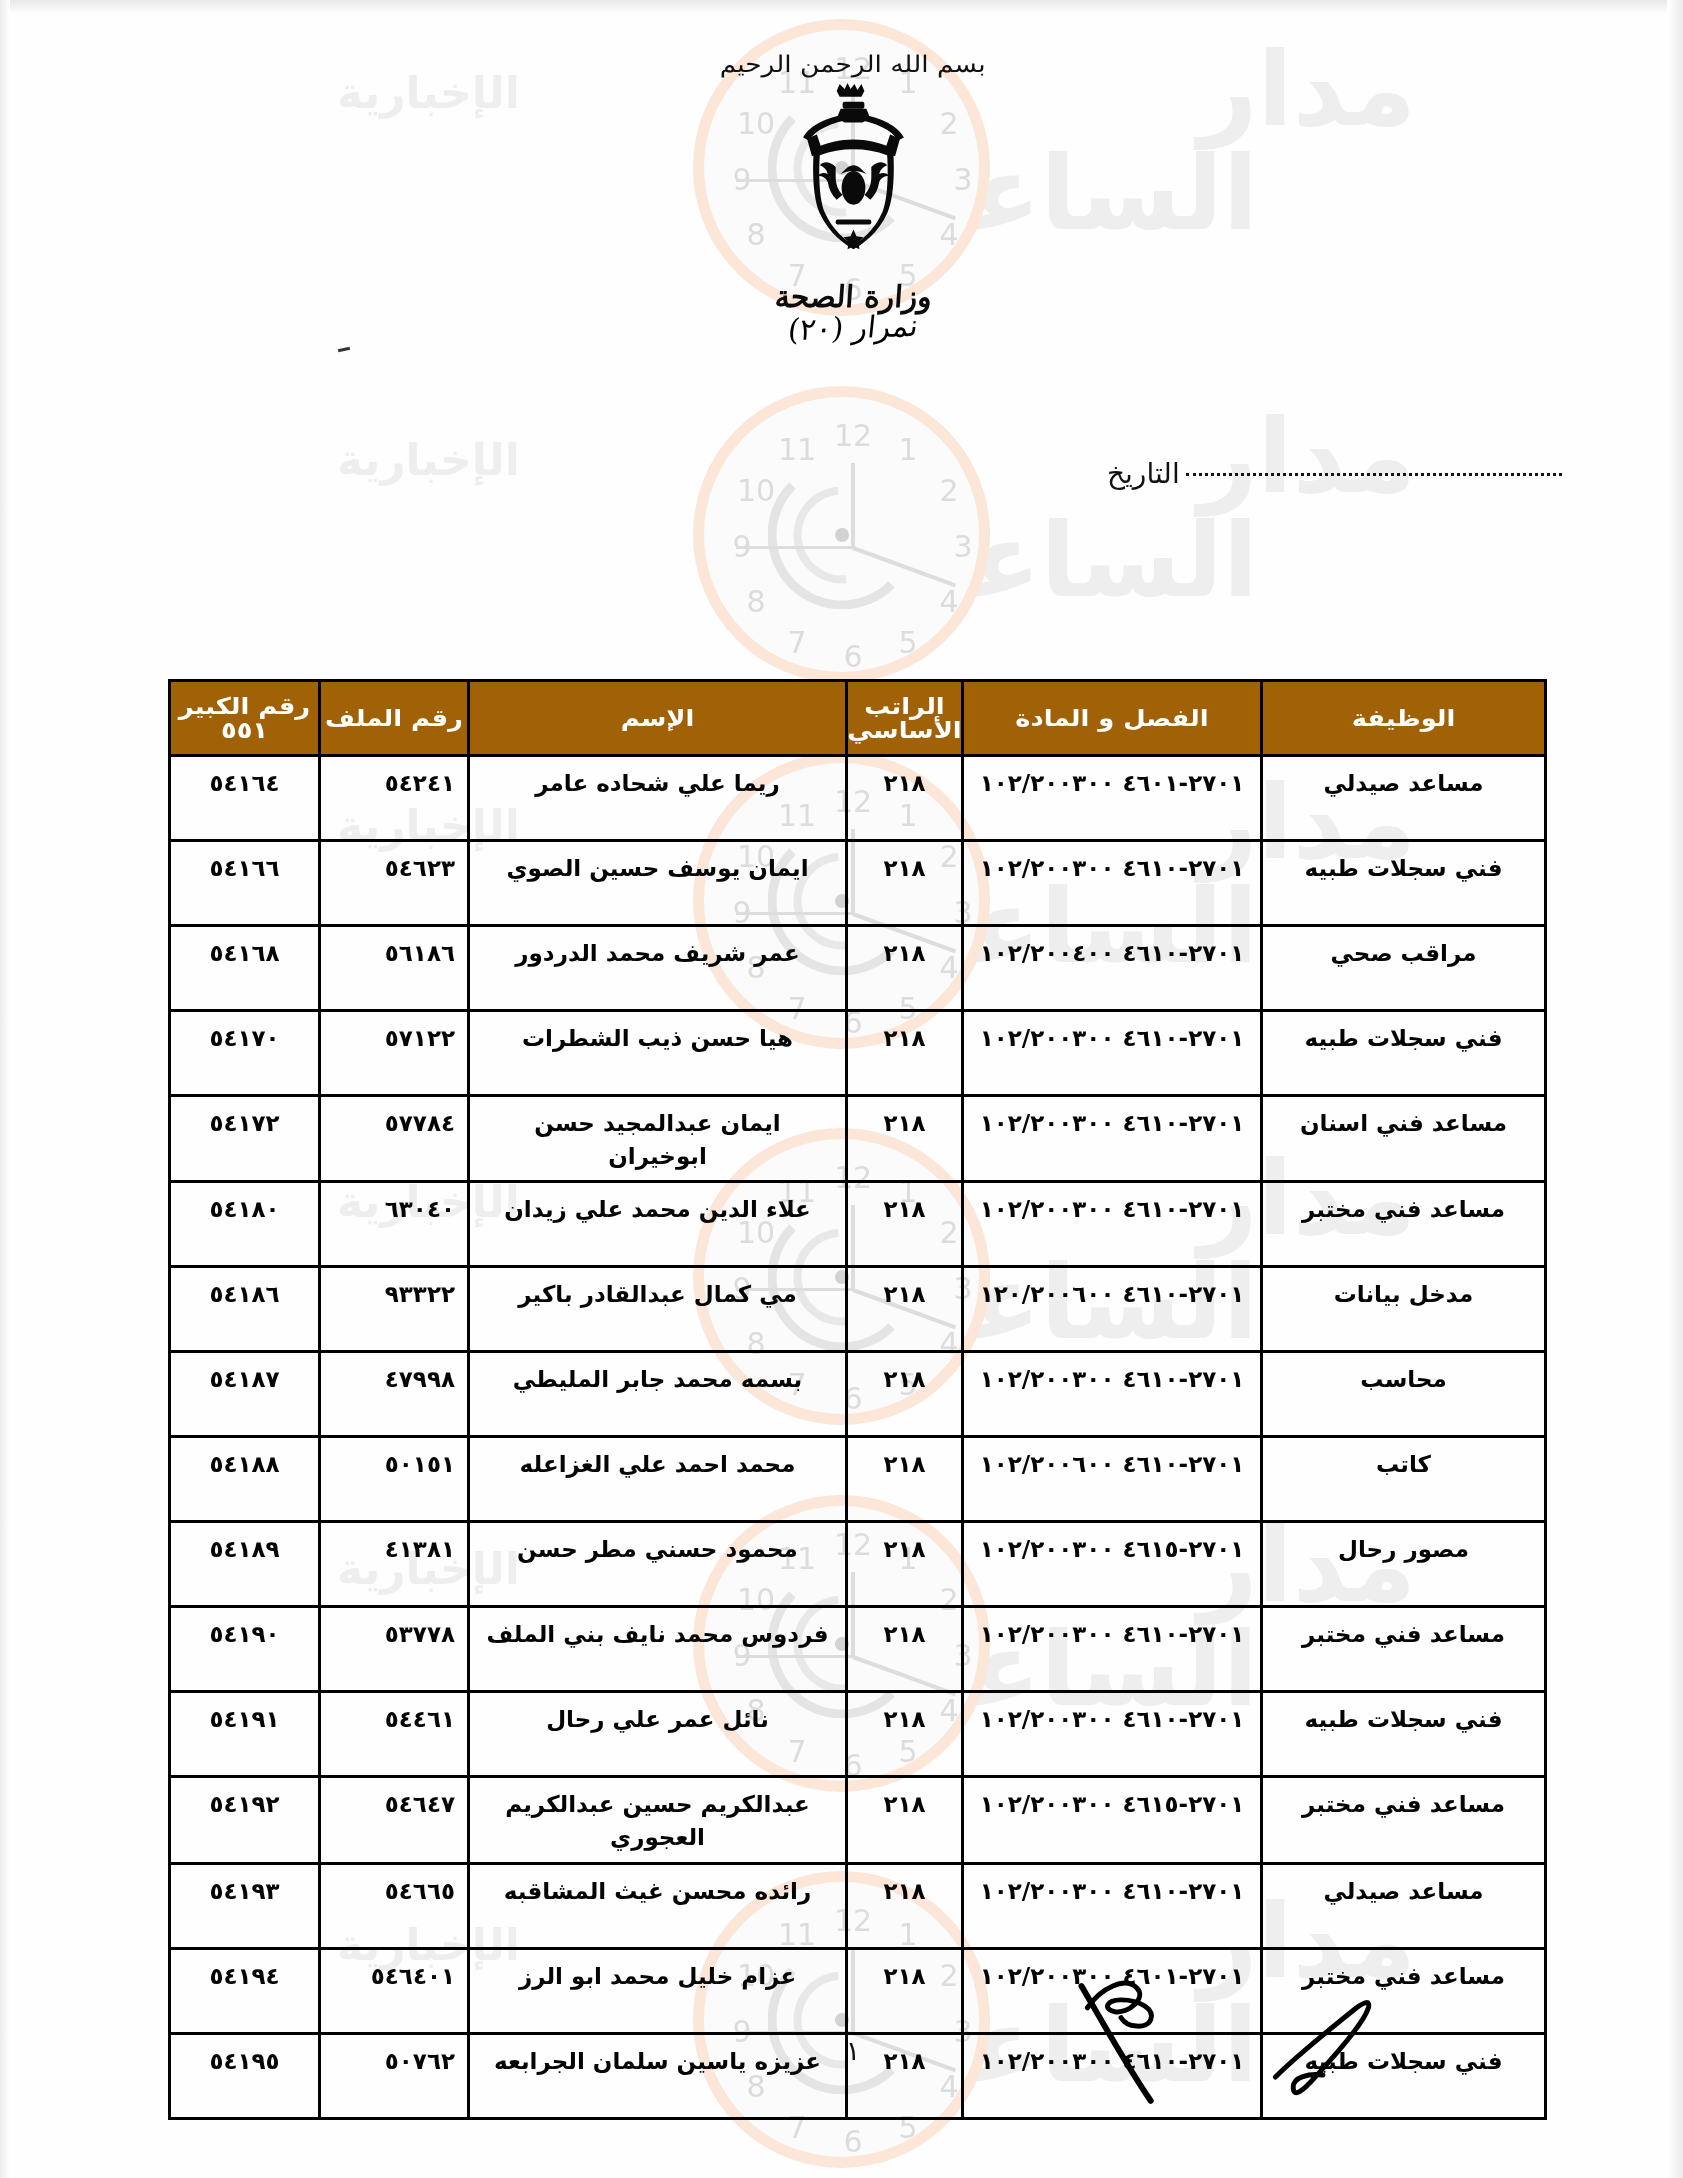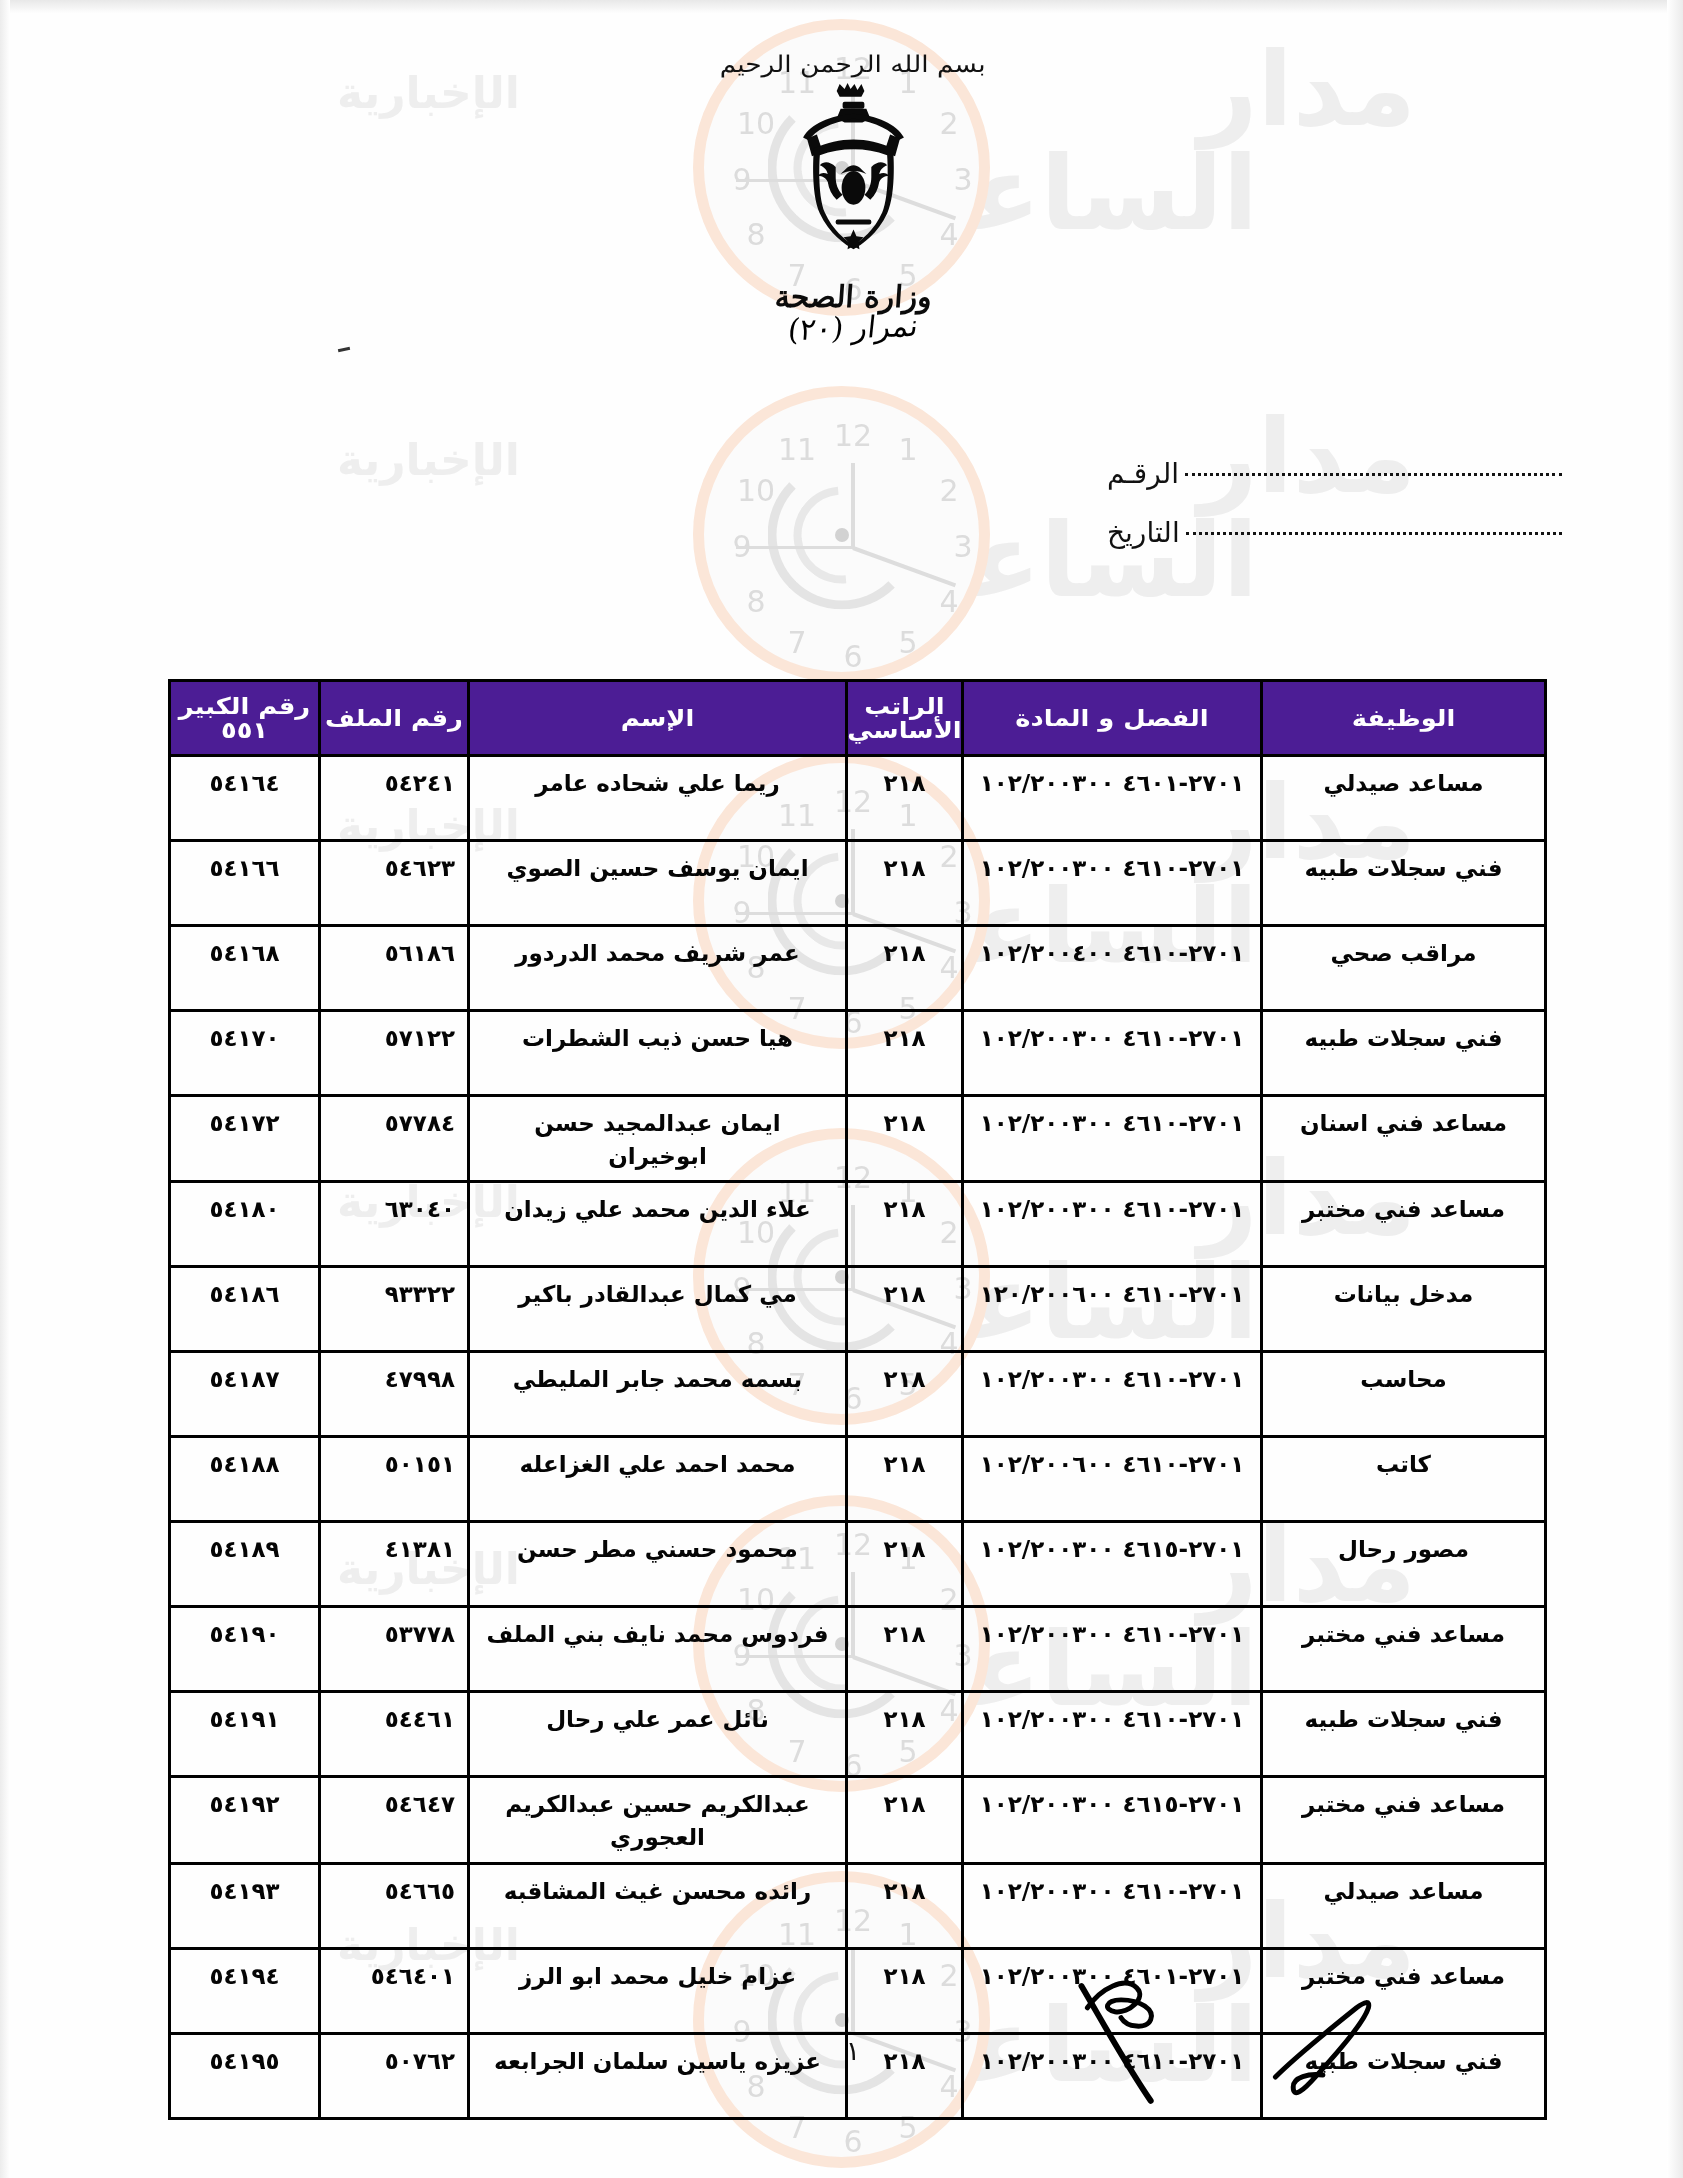--- a/index.html
+++ b/index.html
@@ -170,21 +170,21 @@
     border-collapse: collapse;
     table-layout: fixed;
     background: transparent;
   }
   #records-table th, #records-table td {
     border: 3px solid #000;
     padding: 0;
     vertical-align: top;
   }
   #records-table thead th {
-    background: #4c1d95;
+    background: #a16207;
     color: #fff;
     height: 75px;
     text-align: center;
     vertical-align: middle;
     font-size: 23px;
     font-weight: bold;
     font-family: "DejaVu Sans", "Liberation Sans", sans-serif;
     letter-spacing: 0px;
     line-height: 1.05;
     padding: 3px 2px;
@@ -430,24 +430,20 @@
 
       <div class="ministry">وزارة الصحة</div>
       <div class="handnote">نمرار (٢٠)</div>
     </div>
 
     <div class="left-tick"></div>
 
     <div id="form-fields">
       <div class="ff-row">
         <span class="ff-dots"></span>
-        <span class="ff-label">الرقـم</span>
-      </div>
-      <div class="ff-row">
-        <span class="ff-dots"></span>
         <span class="ff-label">التاريخ</span>
       </div>
     </div>
 
     <table id="records-table">
       <thead>
         <tr>
           <th class="c-job">
               <span class="hdr-in">الوظيفة</span>
             </th>

